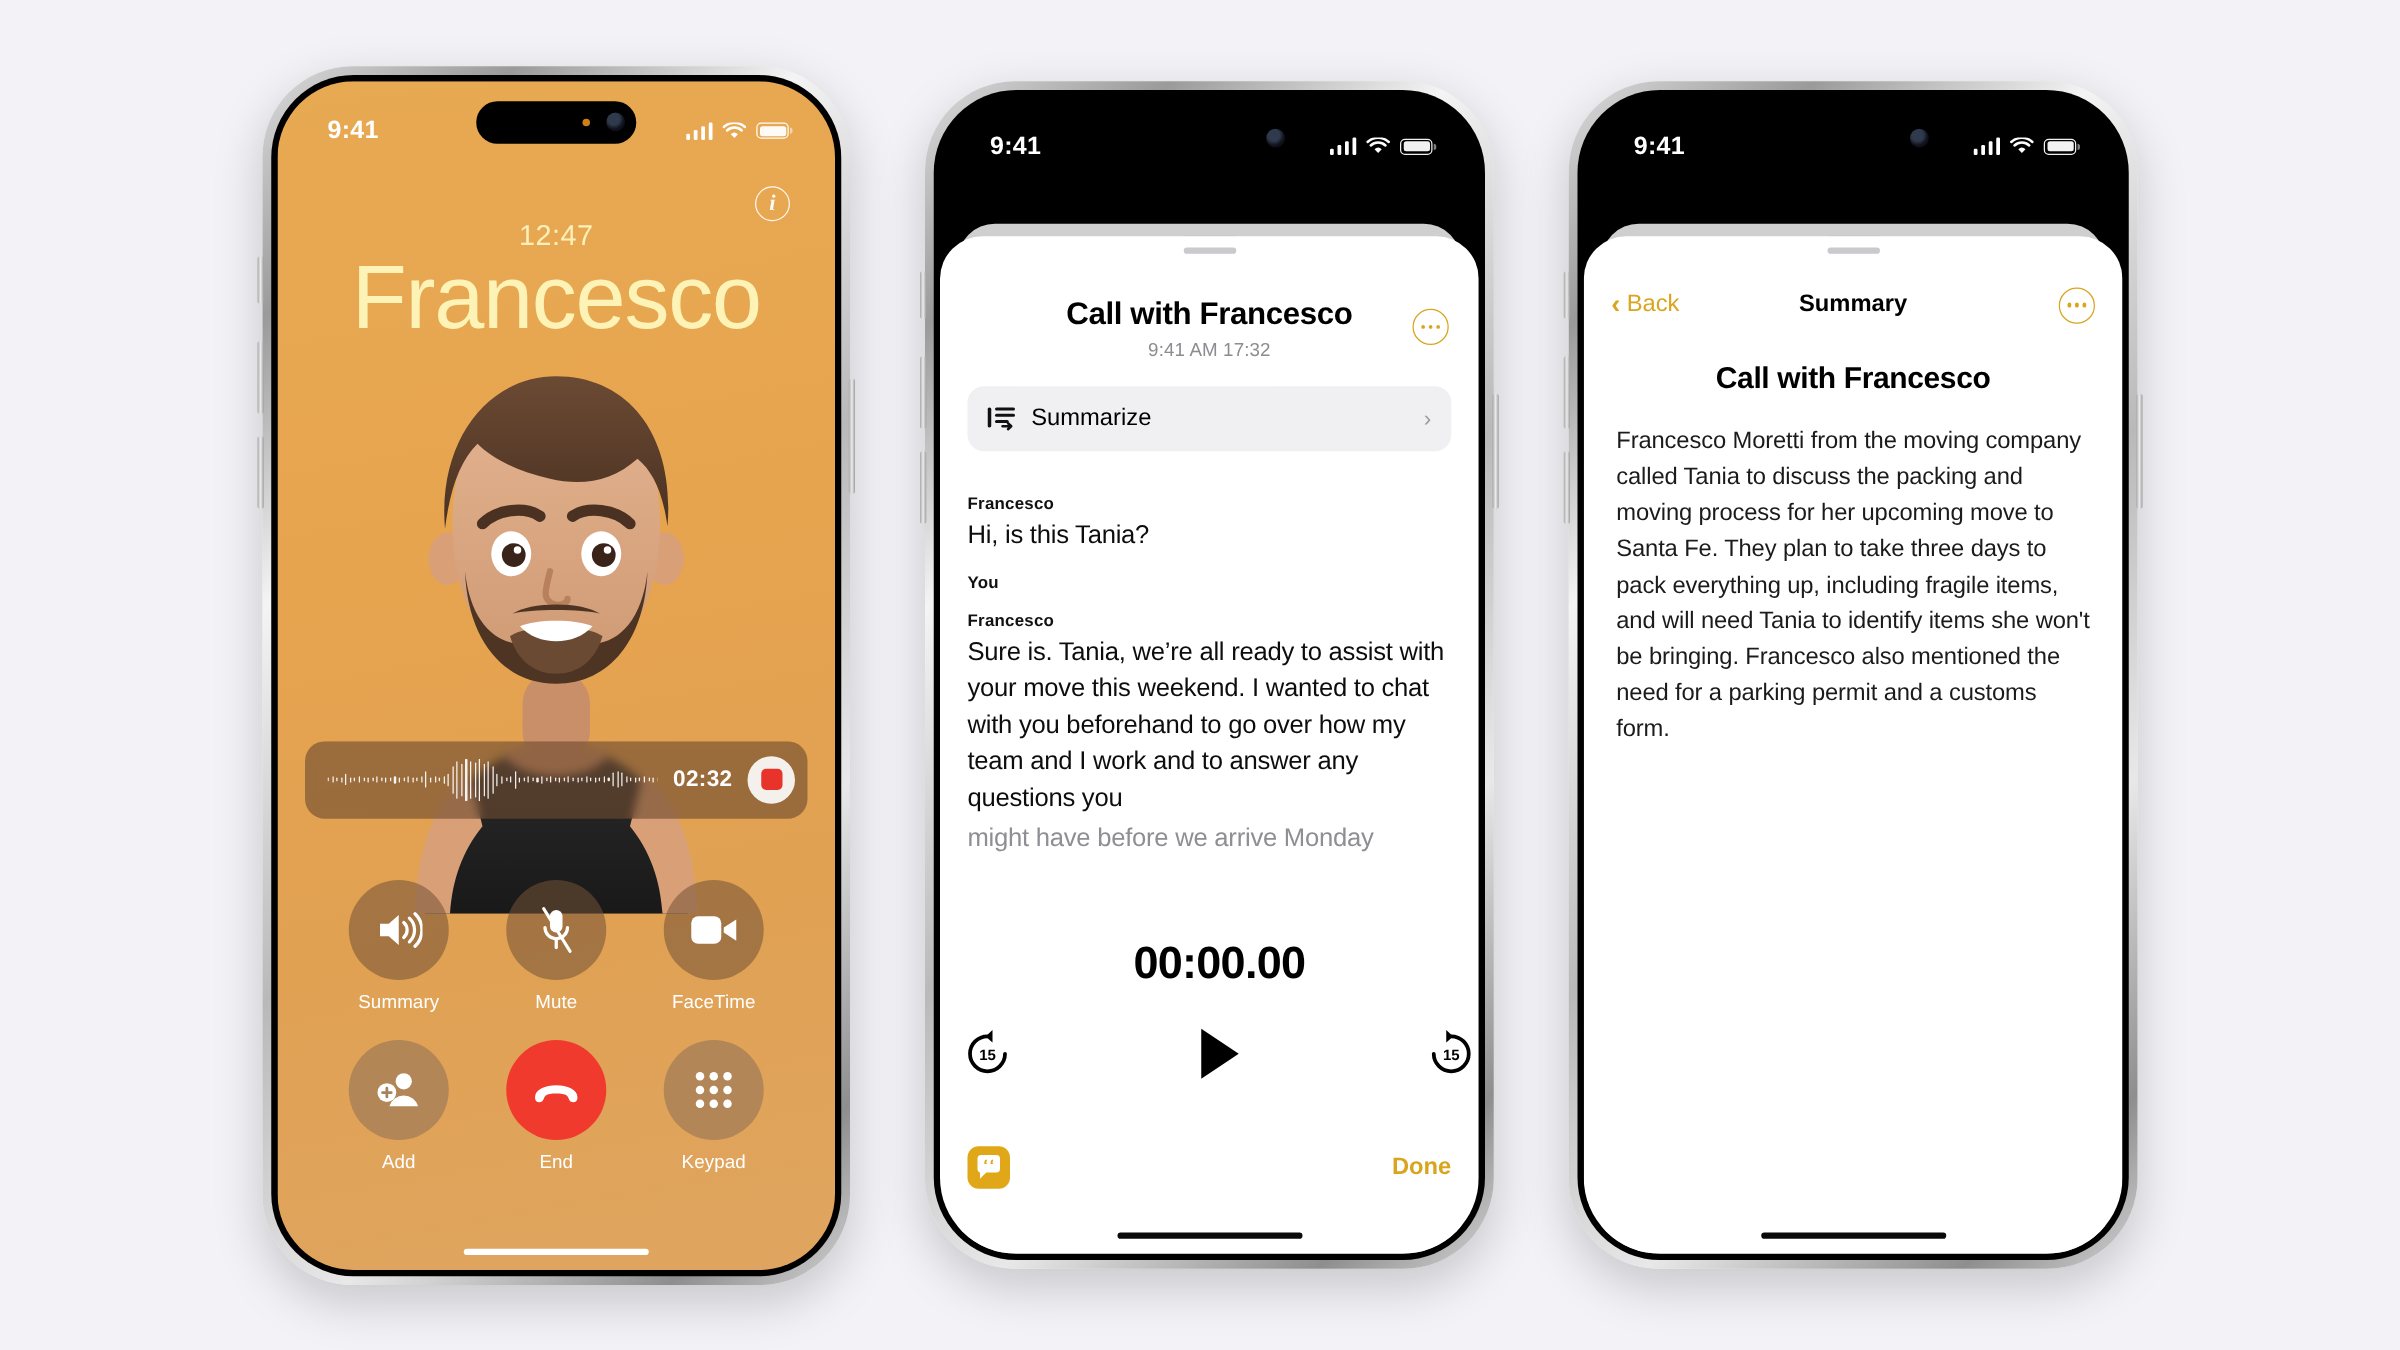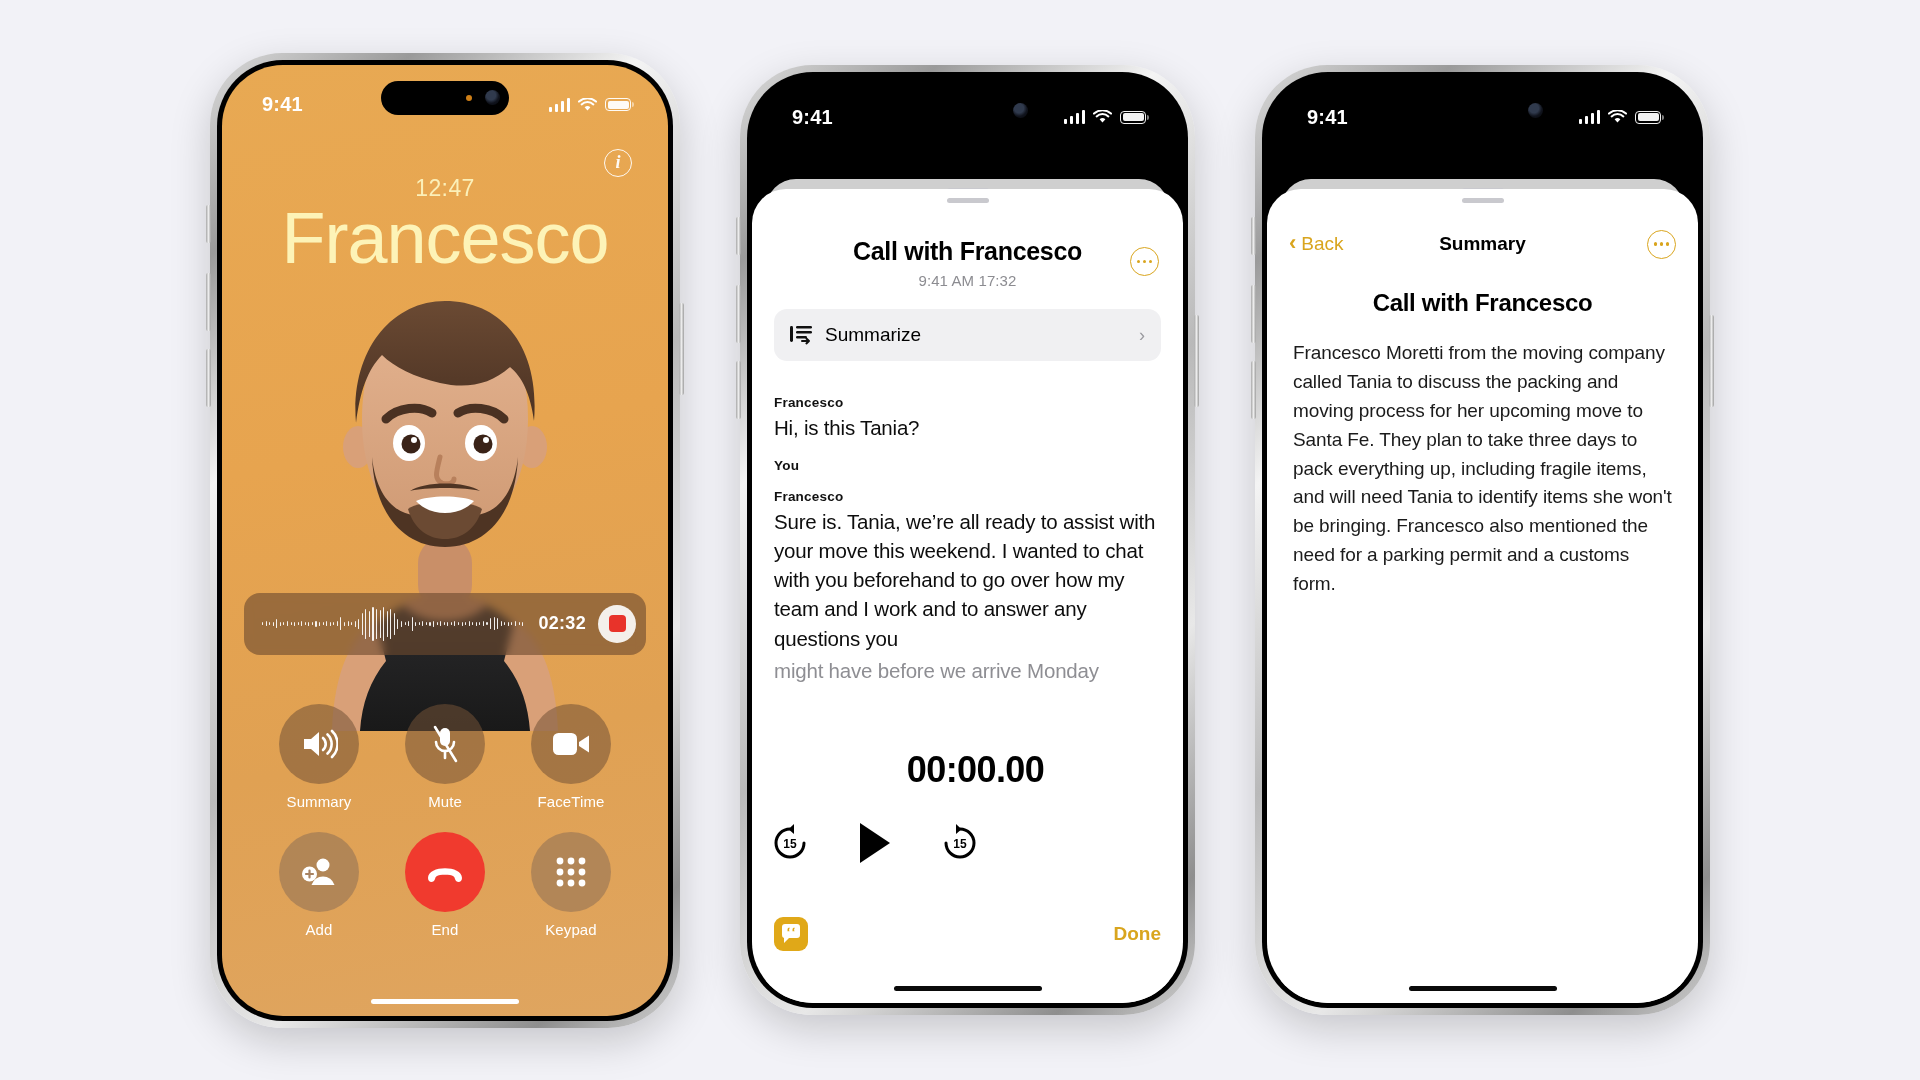--- a/index.html
+++ b/index.html
@@ -185,21 +185,21 @@
   .summarize-row .label { font-size: 19px; color:#000; flex:1 1 auto; }
   .chev { color:#9a9a9f; font-size: 18px; }
 
   .transcript { padding: 18px 22px 0; }
   .speaker { font-size: 13.5px; font-weight: 700; color:#111; letter-spacing:.2px; margin-top: 16px;}
   .utterance { font-size: 20.5px; line-height: 1.42; color:#0d0d0d; margin-top: 3px; letter-spacing:-.2px;}
   .utterance.faded { color:#8e8e93; }
 
   .player { position: absolute; left:16px; right:0; top: 560px; text-align:center; }
   .player-time { font-size: 36px; font-weight: 700; color:#000; letter-spacing:-.6px;}
-  .player-ctrls { display:flex; align-items:center; justify-content:flex-start; gap: 44px; margin-top: 30px;}
+  .player-ctrls { display:flex; align-items:center; justify-content:space-between; gap: 44px; margin-top: 30px;}
 
   .sheet-footer {
     position:absolute; left:0; right:0; bottom: 52px;
     display:flex; align-items:center; justify-content: space-between; padding: 0 22px;
   }
   .live-badge {
     width: 34px;height:34px;border-radius:9px;background:#e0a818;
     display:flex;align-items:center;justify-content:center;
   }
   .done-btn { font-size: 19px; color:#d9a51e; font-weight: 600;}

